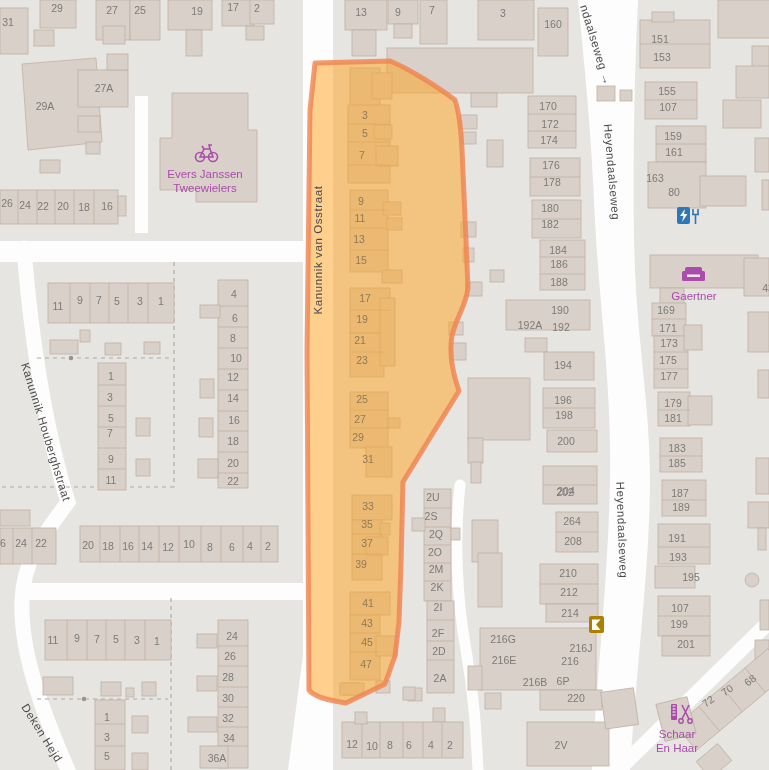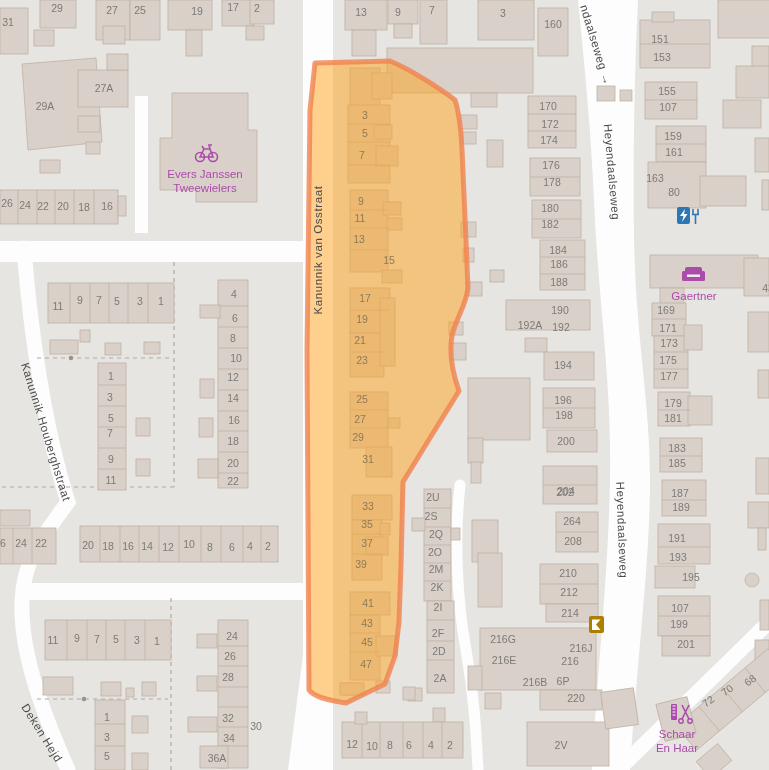--- a/index.html
+++ b/index.html
@@ -341,31 +341,31 @@
       <span class="hn" style="left: 97px; top: 639px; transform: translate(-50%, -50%);">7</span>
       <span class="hn" style="left: 116px; top: 639px; transform: translate(-50%, -50%);">5</span>
       <span class="hn" style="left: 137px; top: 640px; transform: translate(-50%, -50%);">3</span>
       <span class="hn" style="left: 157px; top: 641px; transform: translate(-50%, -50%);">1</span>
       <span class="hn" style="left: 107px; top: 717px; transform: translate(-50%, -50%);">1</span>
       <span class="hn" style="left: 107px; top: 737px; transform: translate(-50%, -50%);">3</span>
       <span class="hn" style="left: 107px; top: 756px; transform: translate(-50%, -50%);">5</span>
       <span class="hn" style="left: 232px; top: 636px; transform: translate(-50%, -50%);">24</span>
       <span class="hn" style="left: 230px; top: 656px; transform: translate(-50%, -50%);">26</span>
       <span class="hn" style="left: 228px; top: 677px; transform: translate(-50%, -50%);">28</span>
-      <span class="hn" style="left: 228px; top: 726px; transform: translate(-50%, -50%); margin-left: 28px;">30</span>
+      <span class="hn" style="left: 228px; top: 698px; transform: translate(-50%, -50%);">30</span>
       <span class="hn" style="left: 228px; top: 718px; transform: translate(-50%, -50%);">32</span>
       <span class="hn" style="left: 229px; top: 738px; transform: translate(-50%, -50%);">34</span>
       <span class="hn" style="left: 217px; top: 758px; transform: translate(-50%, -50%);">36A</span>
       <span class="hn hl" style="left: 365px; top: 115px; transform: translate(-50%, -50%);">3</span>
       <span class="hn hl" style="left: 365px; top: 133px; transform: translate(-50%, -50%);">5</span>
       <span class="hn hl" style="left: 362px; top: 155px; transform: translate(-50%, -50%);">7</span>
       <span class="hn hl" style="left: 361px; top: 201px; transform: translate(-50%, -50%);">9</span>
       <span class="hn hl" style="left: 360px; top: 218px; transform: translate(-50%, -50%);">11</span>
       <span class="hn hl" style="left: 359px; top: 239px; transform: translate(-50%, -50%);">13</span>
-      <span class="hn hl" style="left: 361px; top: 260px; transform: translate(-50%, -50%); margin-left: 28px;">15</span>
+      <span class="hn hl" style="left: 361px; top: 260px; transform: translate(-50%, -50%);">15</span>
       <span class="hn hl" style="left: 365px; top: 298px; transform: translate(-50%, -50%);">17</span>
       <span class="hn hl" style="left: 362px; top: 319px; transform: translate(-50%, -50%);">19</span>
       <span class="hn hl" style="left: 360px; top: 340px; transform: translate(-50%, -50%);">21</span>
       <span class="hn hl" style="left: 362px; top: 360px; transform: translate(-50%, -50%);">23</span>
       <span class="hn hl" style="left: 362px; top: 399px; transform: translate(-50%, -50%);">25</span>
       <span class="hn hl" style="left: 360px; top: 419px; transform: translate(-50%, -50%);">27</span>
       <span class="hn hl" style="left: 358px; top: 437px; transform: translate(-50%, -50%);">29</span>
       <span class="hn hl" style="left: 368px; top: 459px; transform: translate(-50%, -50%);">31</span>
       <span class="hn hl" style="left: 368px; top: 506px; transform: translate(-50%, -50%);">33</span>
       <span class="hn hl" style="left: 367px; top: 524px; transform: translate(-50%, -50%);">35</span>

